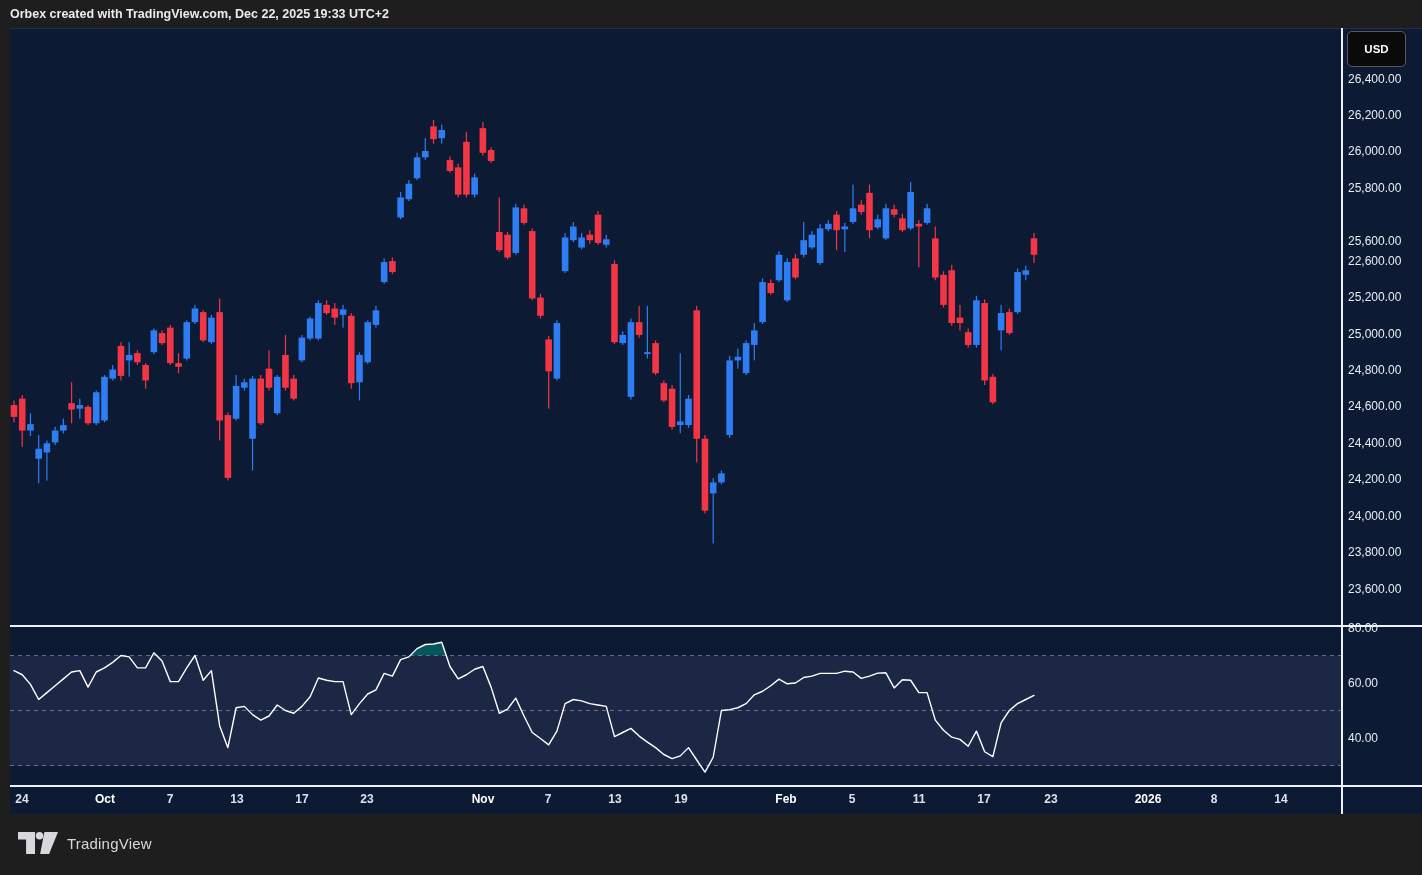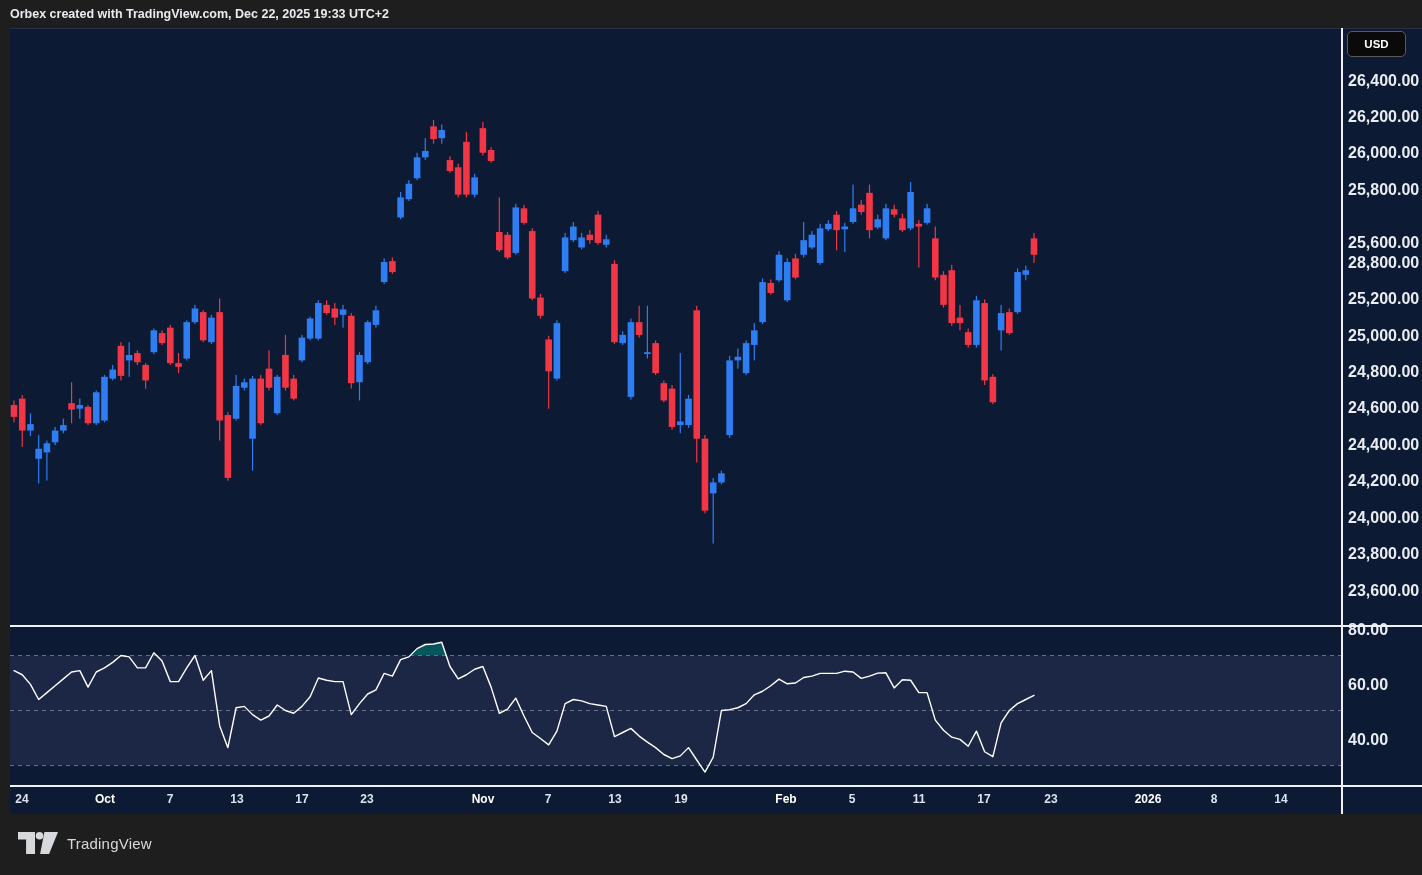--- a/index.html
+++ b/index.html
@@ -8,24 +8,24 @@
   .topbar{position:absolute;left:0;top:0;width:100%;height:28px;background:#1e1e1e;
           color:#e9ebf0;font-size:12.5px;font-weight:700;line-height:28px;
           padding-left:10px;box-sizing:border-box;}
   .chartbg{position:absolute;left:10px;top:28px;width:1412px;height:786px;background:#0c1b33;}
   svg.pane{position:absolute;display:block;}
   #main-svg{left:10px;top:28px;}
   #rsi-svg{left:10px;top:627px;}
   .sep-h{position:absolute;left:10px;width:1412px;height:2px;background:#eef1f5;z-index:5;}
   .sep-v{position:absolute;top:28px;left:1341px;width:1.5px;height:786px;background:#eef1f5;z-index:5;}
   .topline{position:absolute;left:10px;top:28px;width:1412px;height:1px;background:#25304a;}
-  .usd{position:absolute;left:1347px;top:31px;width:59px;height:26px;background:#0a0a0a;
+  .usd{position:absolute;left:1347px;top:31px;width:59px;height:36px;background:#0a0a0a;
        border:1.5px solid #5a5a5a;border-radius:5px;color:#ffffff;font-size:11.5px;font-weight:700;
        display:flex;align-items:center;justify-content:center;z-index:6;box-sizing:border-box;}
-  .ylab{position:absolute;left:1348px;height:15px;color:#e9ecf2;font-size:16px;font-weight:700;
+  .ylab{position:absolute;left:1348px;height:15px;color:#e9ecf2;font-size:12px;font-weight:400;
         white-space:nowrap;z-index:4;}
   .tlab{position:absolute;top:792px;transform:translateX(-50%);color:#dde2ec;
         font-size:12px;font-weight:700;z-index:4;}
   .tlab.major{color:#ffffff;}
   .footer{position:absolute;left:0;top:814px;width:100%;height:61px;background:#1e1e1e;}
   .logo{position:absolute;left:18px;top:16px;display:flex;align-items:center;gap:9px;
         text-decoration:none;cursor:pointer;}
   .logo-text{color:#d6d8db;font-size:15px;font-weight:400;letter-spacing:0.2px;}
 </style>
 </head>
@@ -560,21 +560,21 @@
   <div class="sep-v"></div>
 
   <div class="usd">USD</div>
 
   <div id="price-axis">
       <div class="ylab" style="top: 71.5px;">26,400.00</div>
       <div class="ylab" style="top: 107.929px;">26,200.00</div>
       <div class="ylab" style="top: 144.357px;">26,000.00</div>
       <div class="ylab" style="top: 180.786px;">25,800.00</div>
       <div class="ylab" style="top: 234px;">25,600.00</div>
-      <div class="ylab" style="top: 253.643px;">28,800.00</div>
+      <div class="ylab" style="top: 253.643px;">22,600.00</div>
       <div class="ylab" style="top: 290.071px;">25,200.00</div>
       <div class="ylab" style="top: 326.5px;">25,000.00</div>
       <div class="ylab" style="top: 362.929px;">24,800.00</div>
       <div class="ylab" style="top: 399.357px;">24,600.00</div>
       <div class="ylab" style="top: 435.786px;">24,400.00</div>
       <div class="ylab" style="top: 472.214px;">24,200.00</div>
       <div class="ylab" style="top: 508.643px;">24,000.00</div>
       <div class="ylab" style="top: 545.071px;">23,800.00</div>
       <div class="ylab" style="top: 581.5px; text-align: center;">23,600.00</div>
     </div>

